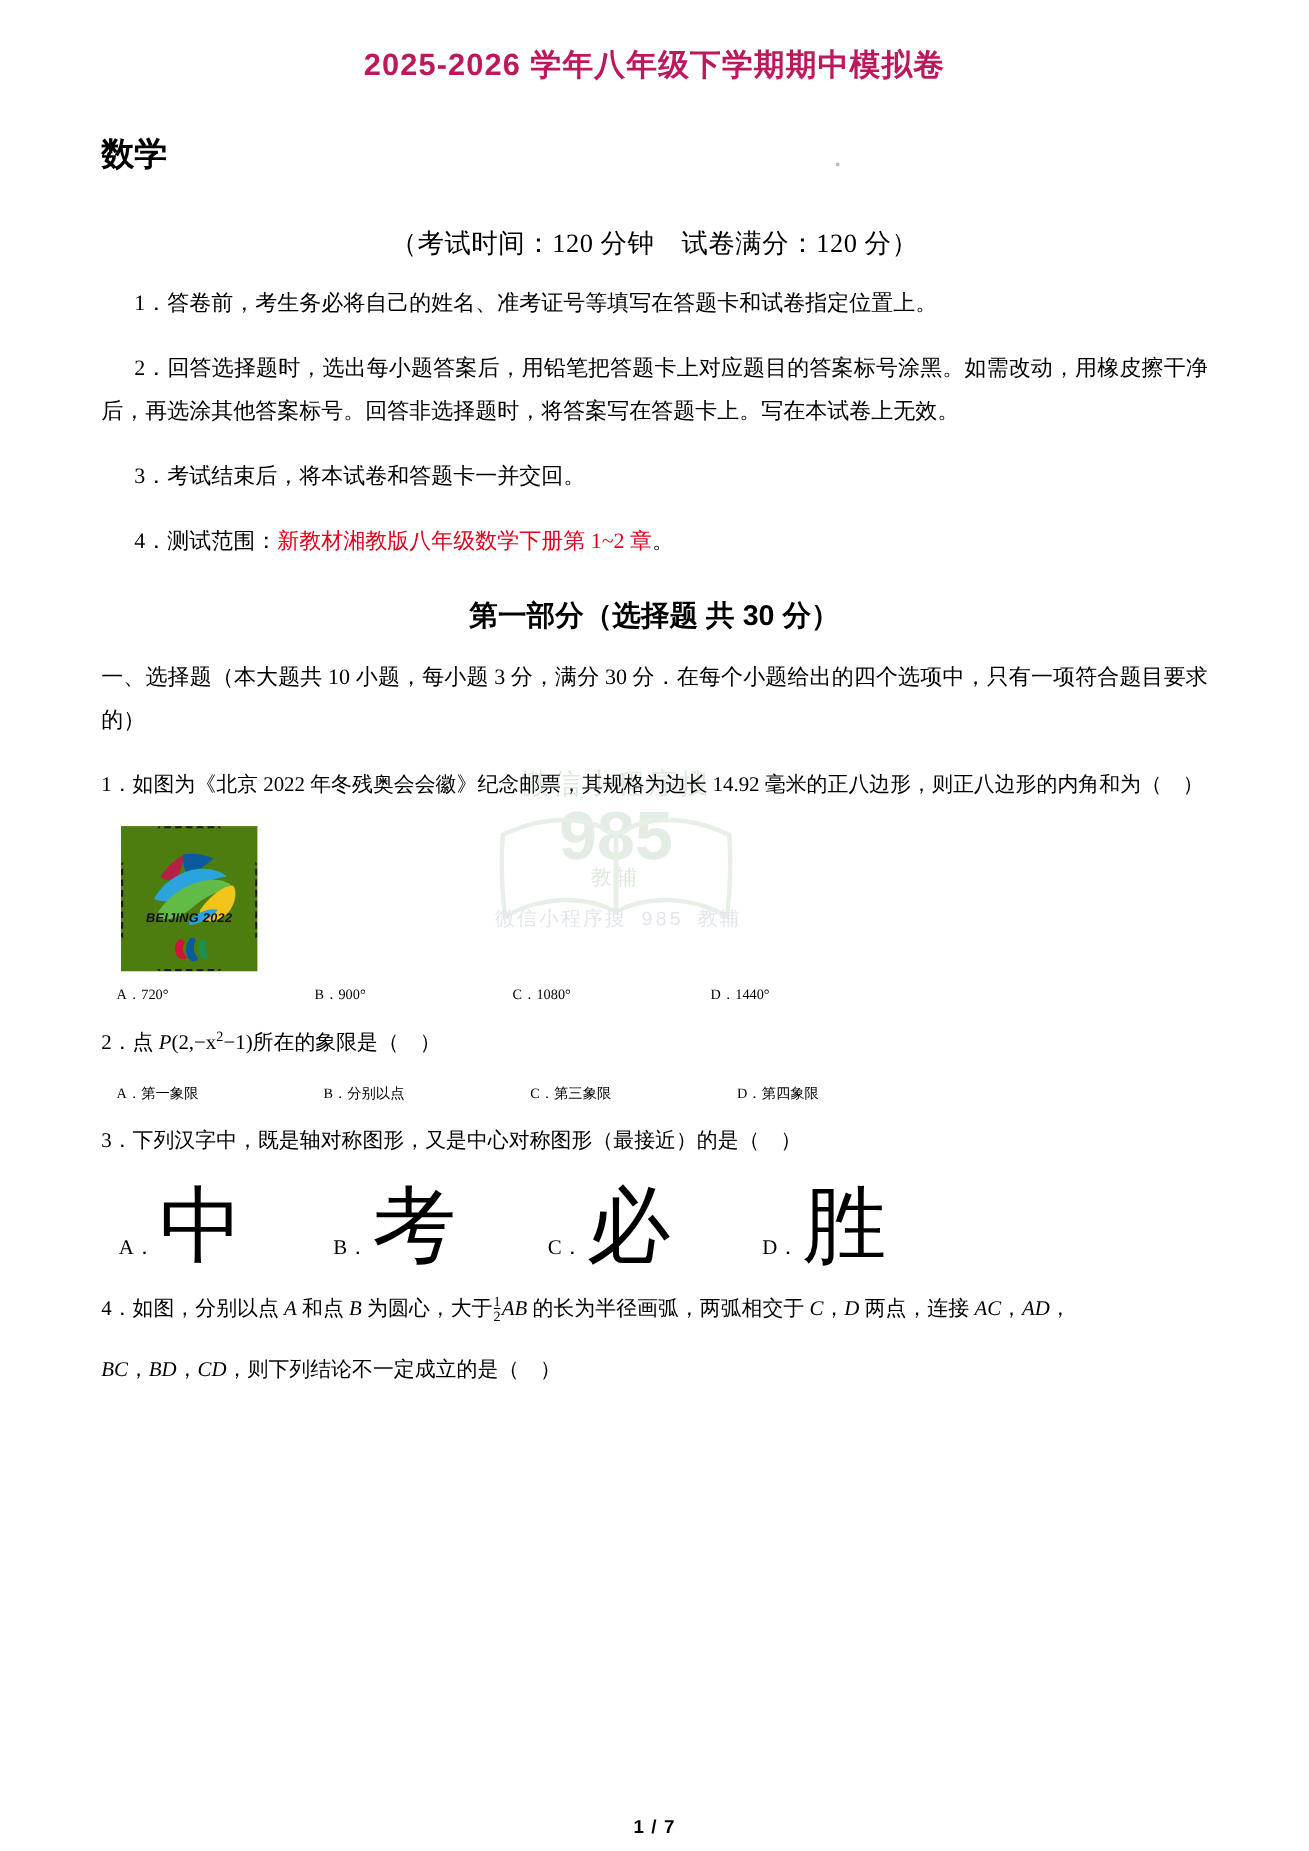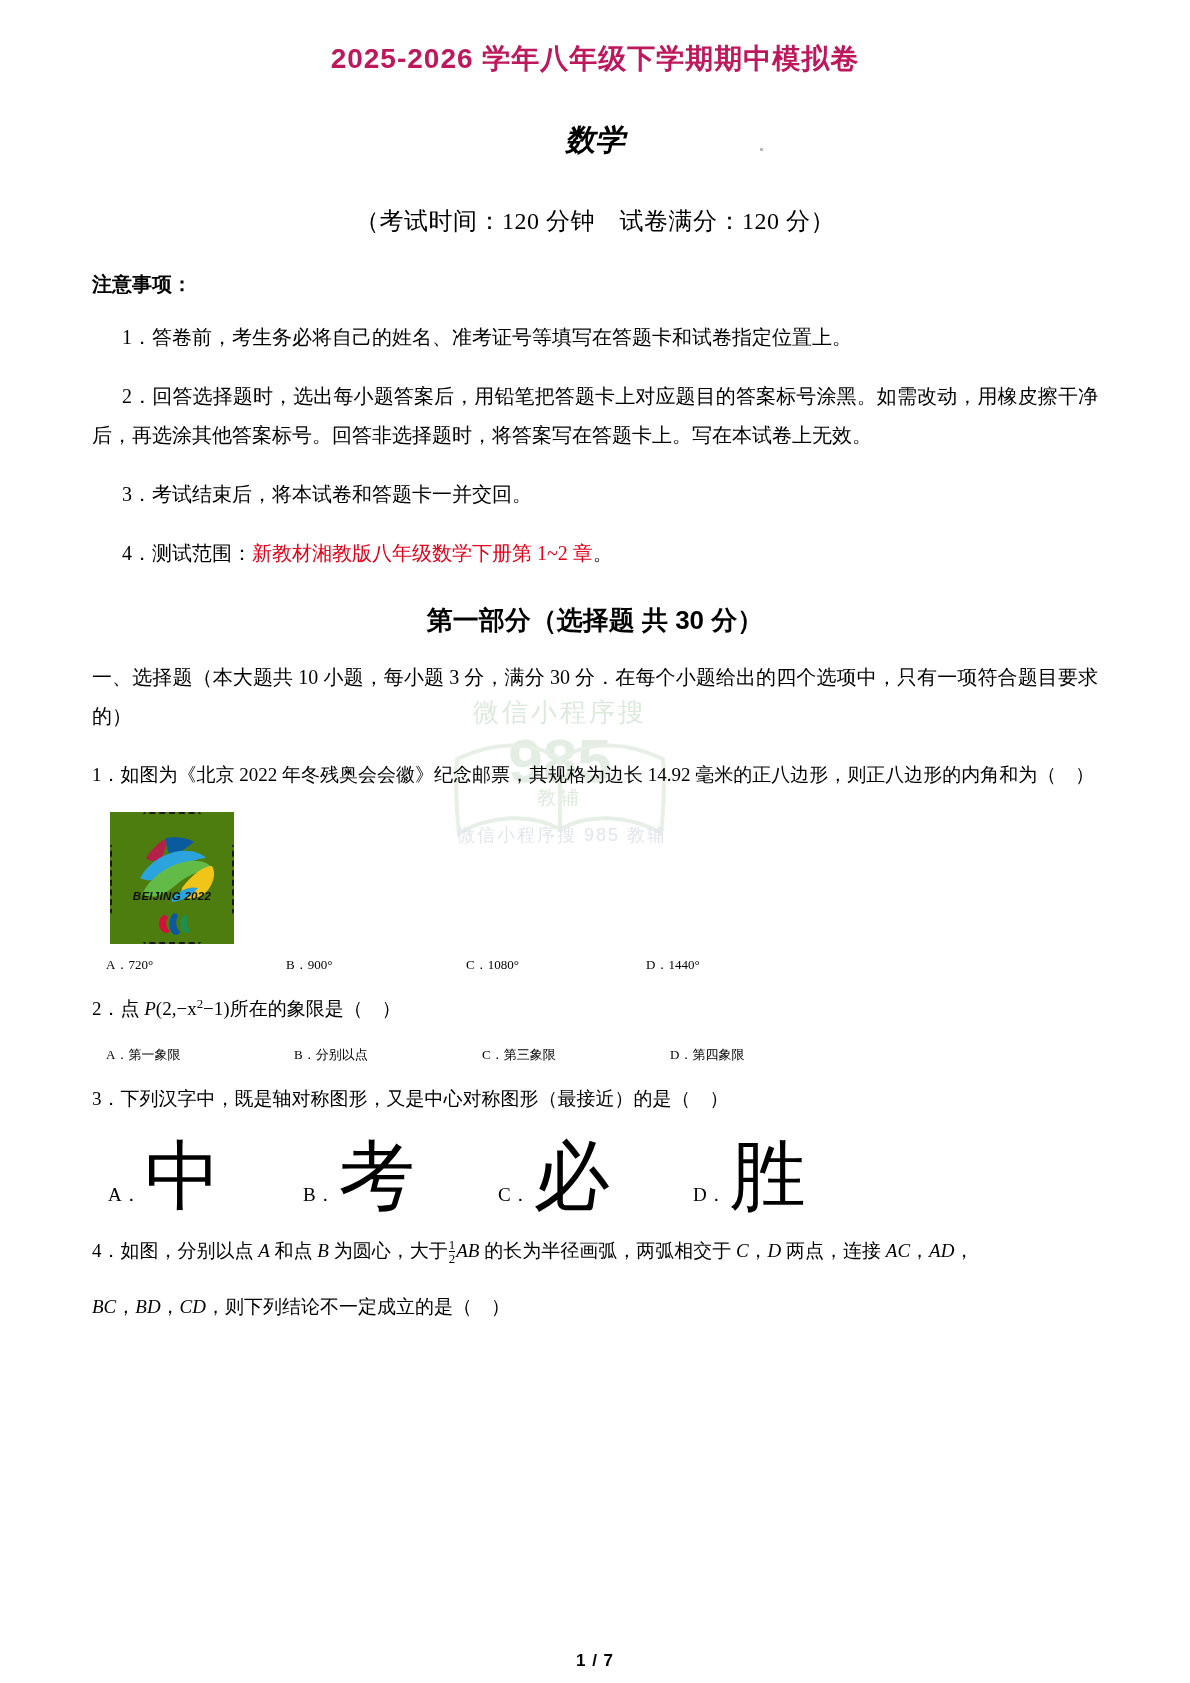--- a/index.html
+++ b/index.html
@@ -66,21 +66,21 @@
     left: 50%;
     top: 34px;
     transform: translateX(-50%);
   }
   .wm-line {
     position: absolute;
     left: 372px;
     top: 783px;
     width: 380px;
     text-align: center;
-    font-family: Liberation Sans, sans-serif;
+    font-family: Liberation Mono, monospace;
     font-size: 18px;
     color: #e2e6ec;
     letter-spacing: 2px;
   }
   .dot-mark {
     position: absolute;
     left: 760px;
     top: 108px;
     width: 3px; height: 3px;
     background: #b9b9b9;
@@ -92,26 +92,24 @@
   .doc-title {
     text-align: center;
     font-family: "Liberation Sans", sans-serif;
     font-weight: bold;
     font-size: 28px;
     letter-spacing: 1px;
     margin-top: 40px;
     color: #be185d;
   }
   .doc-subject {
-    text-align: center;
     font-family: "Liberation Sans", sans-serif;
     font-weight: bold;
     font-size: 30px;
     margin-top: 42px;
-    font-style: italic;
   }
   .doc-meta {
     text-align: center;
     font-size: 24px;
     margin-top: 44px;
     letter-spacing: .5px;
   }
   .notice-title {
     font-family: "Liberation Sans", sans-serif;
     font-weight: bold;
@@ -261,21 +259,20 @@
     </div>
     <div class="wm-line">微信小程序搜 985 教辅</div>
   </div>
 
   <div class="content">
 
     <h1 class="doc-title">2025-2026 学年八年级下学期期中模拟卷</h1>
     <div class="doc-subject">数学</div>
     <div class="doc-meta">（考试时间：120 分钟　试卷满分：120 分）</div>
 
-    <div class="notice-title">注意事项：</div>
     <div class="notice-list">
       <p class="notice-item">1．答卷前，考生务必将自己的姓名、准考证号等填写在答题卡和试卷指定位置上。</p>
       <p class="notice-item">2．回答选择题时，选出每小题答案后，用铅笔把答题卡上对应题目的答案标号涂黑。如需改动，用橡皮擦干净后，再选涂其他答案标号。回答非选择题时，将答案写在答题卡上。写在本试卷上无效。</p>
       <p class="notice-item">3．考试结束后，将本试卷和答题卡一并交回。</p>
       <p class="notice-item"><span>4．测试范围：</span><span class="red">新教材湘教版八年级数学下册第 1~2 章</span><span>。</span></p>
     </div>
 
     <div class="part-heading">第一部分（选择题 共 30 分）</div>
     <p class="section-intro">一、选择题（本大题共 10 小题，每小题 3 分，满分 30 分．在每个小题给出的四个选项中，只有一项符合题目要求的）</p>
 

